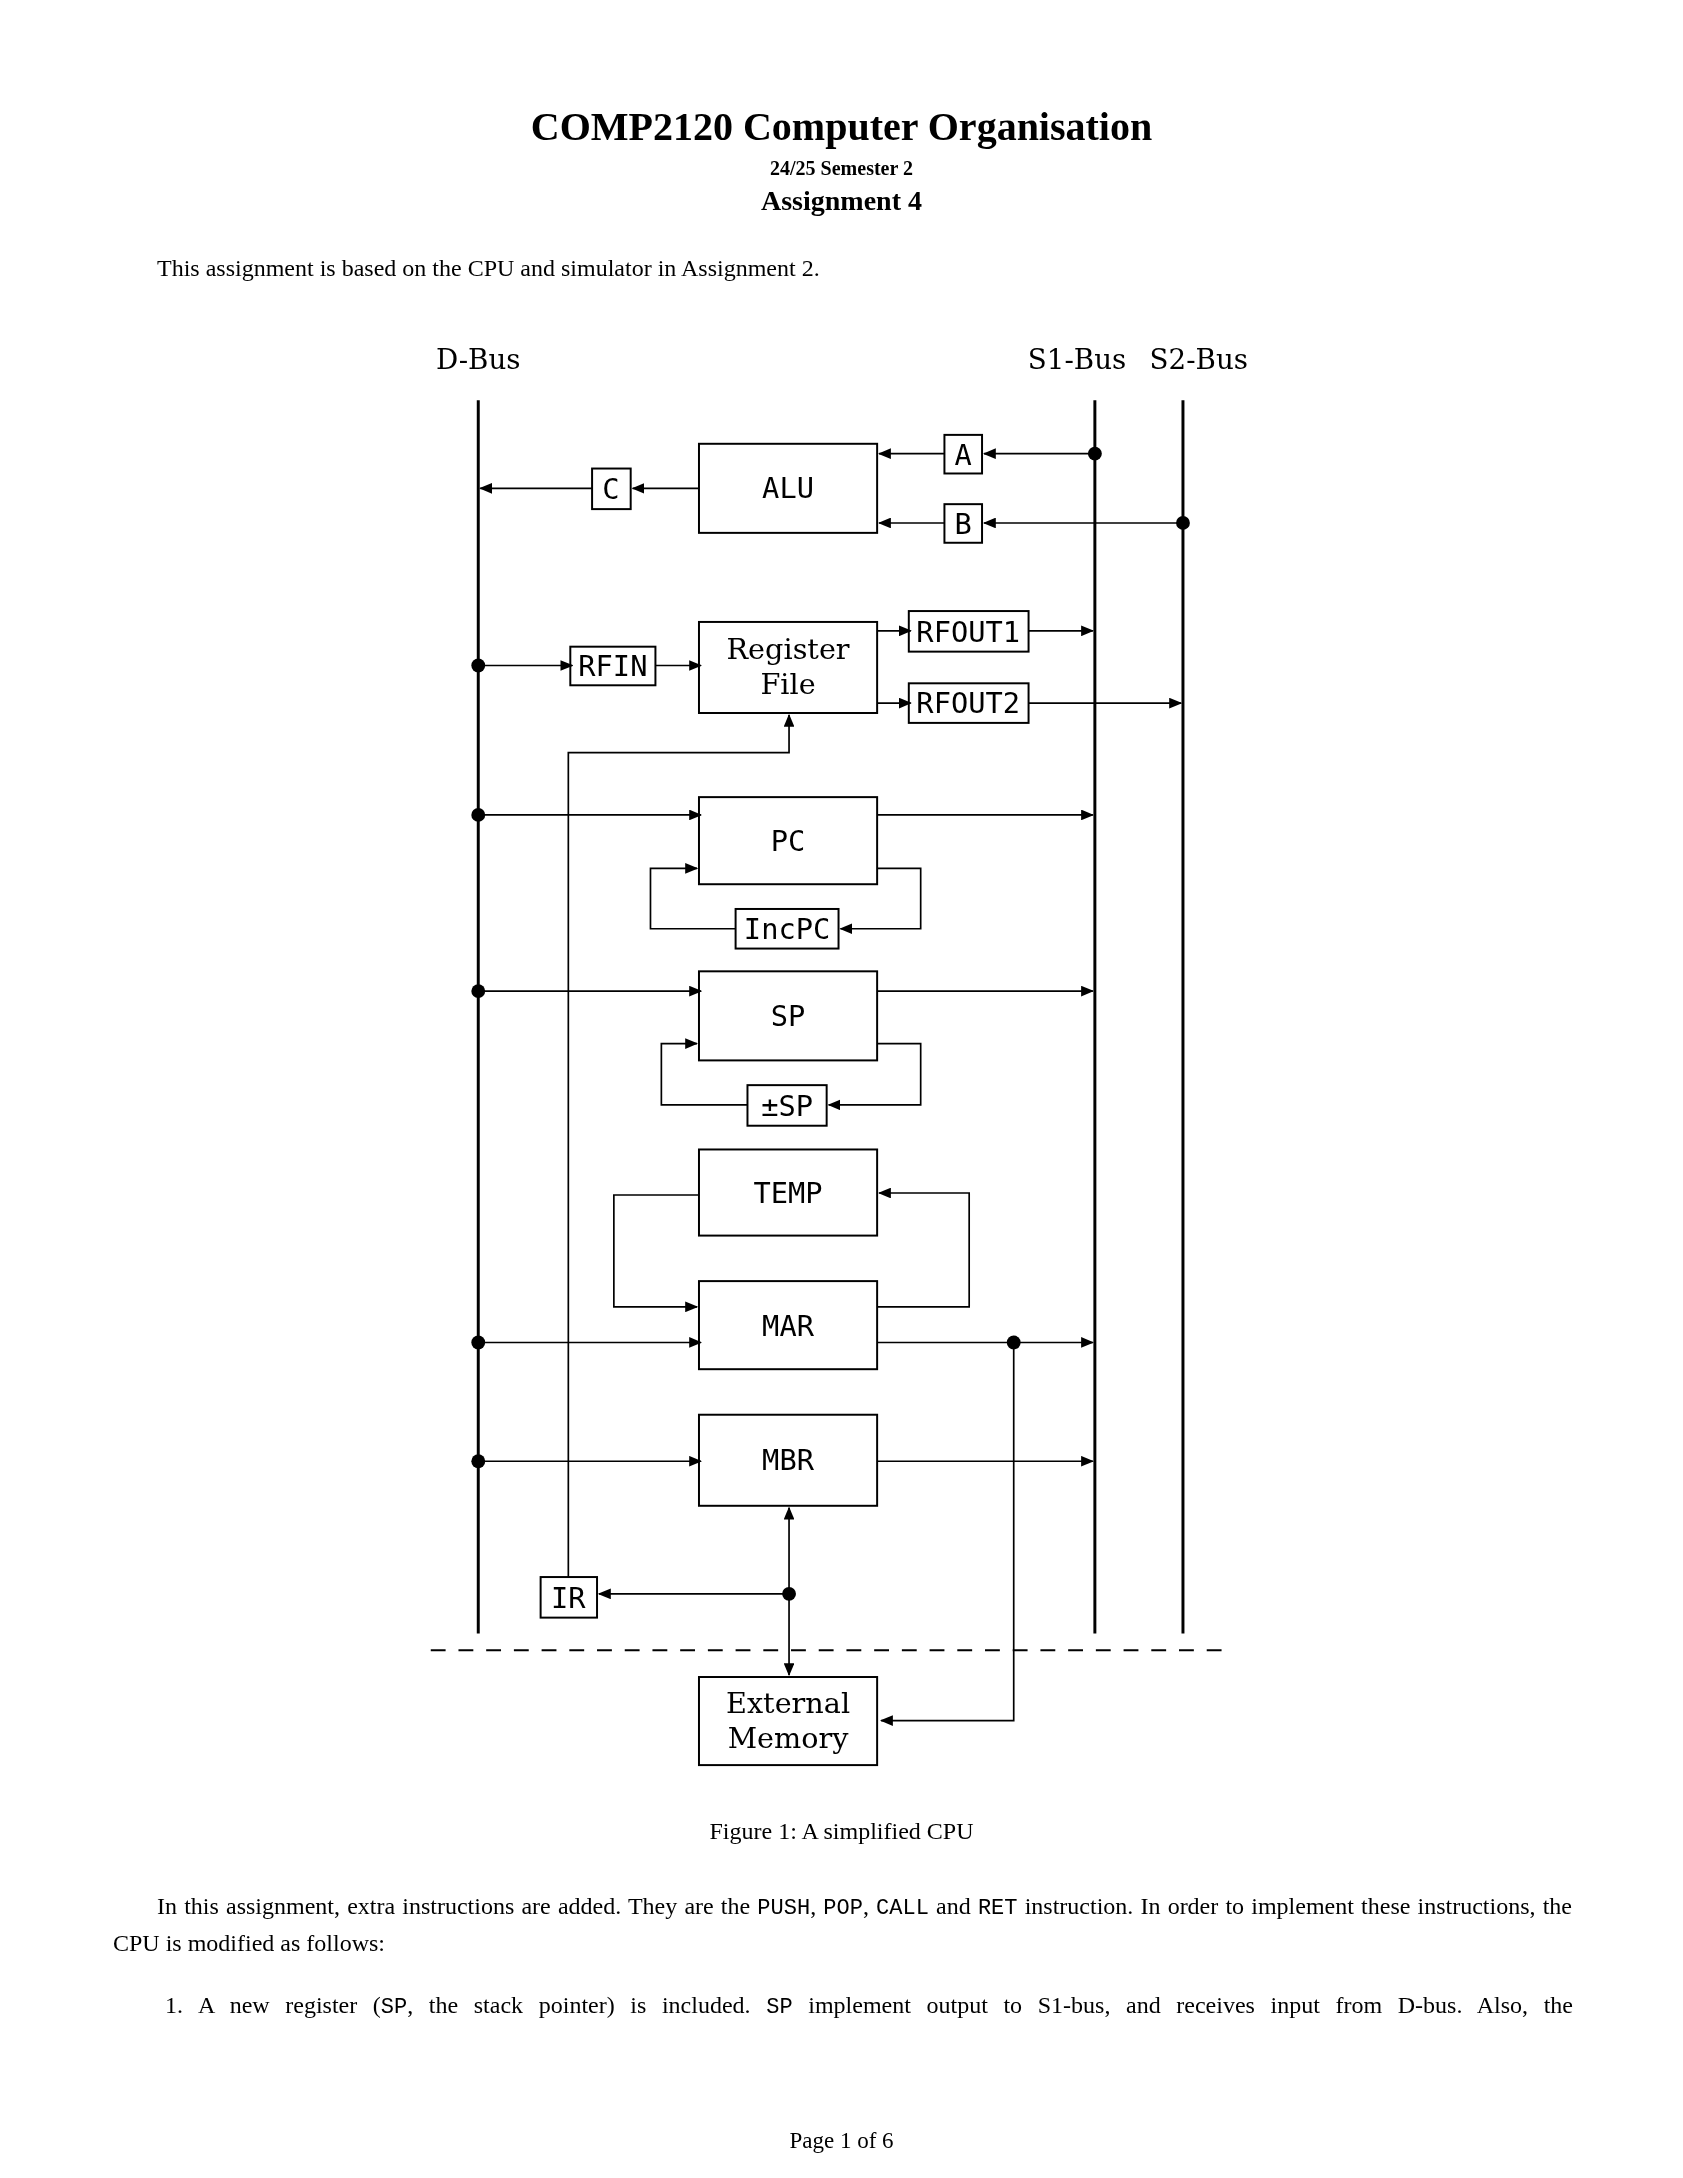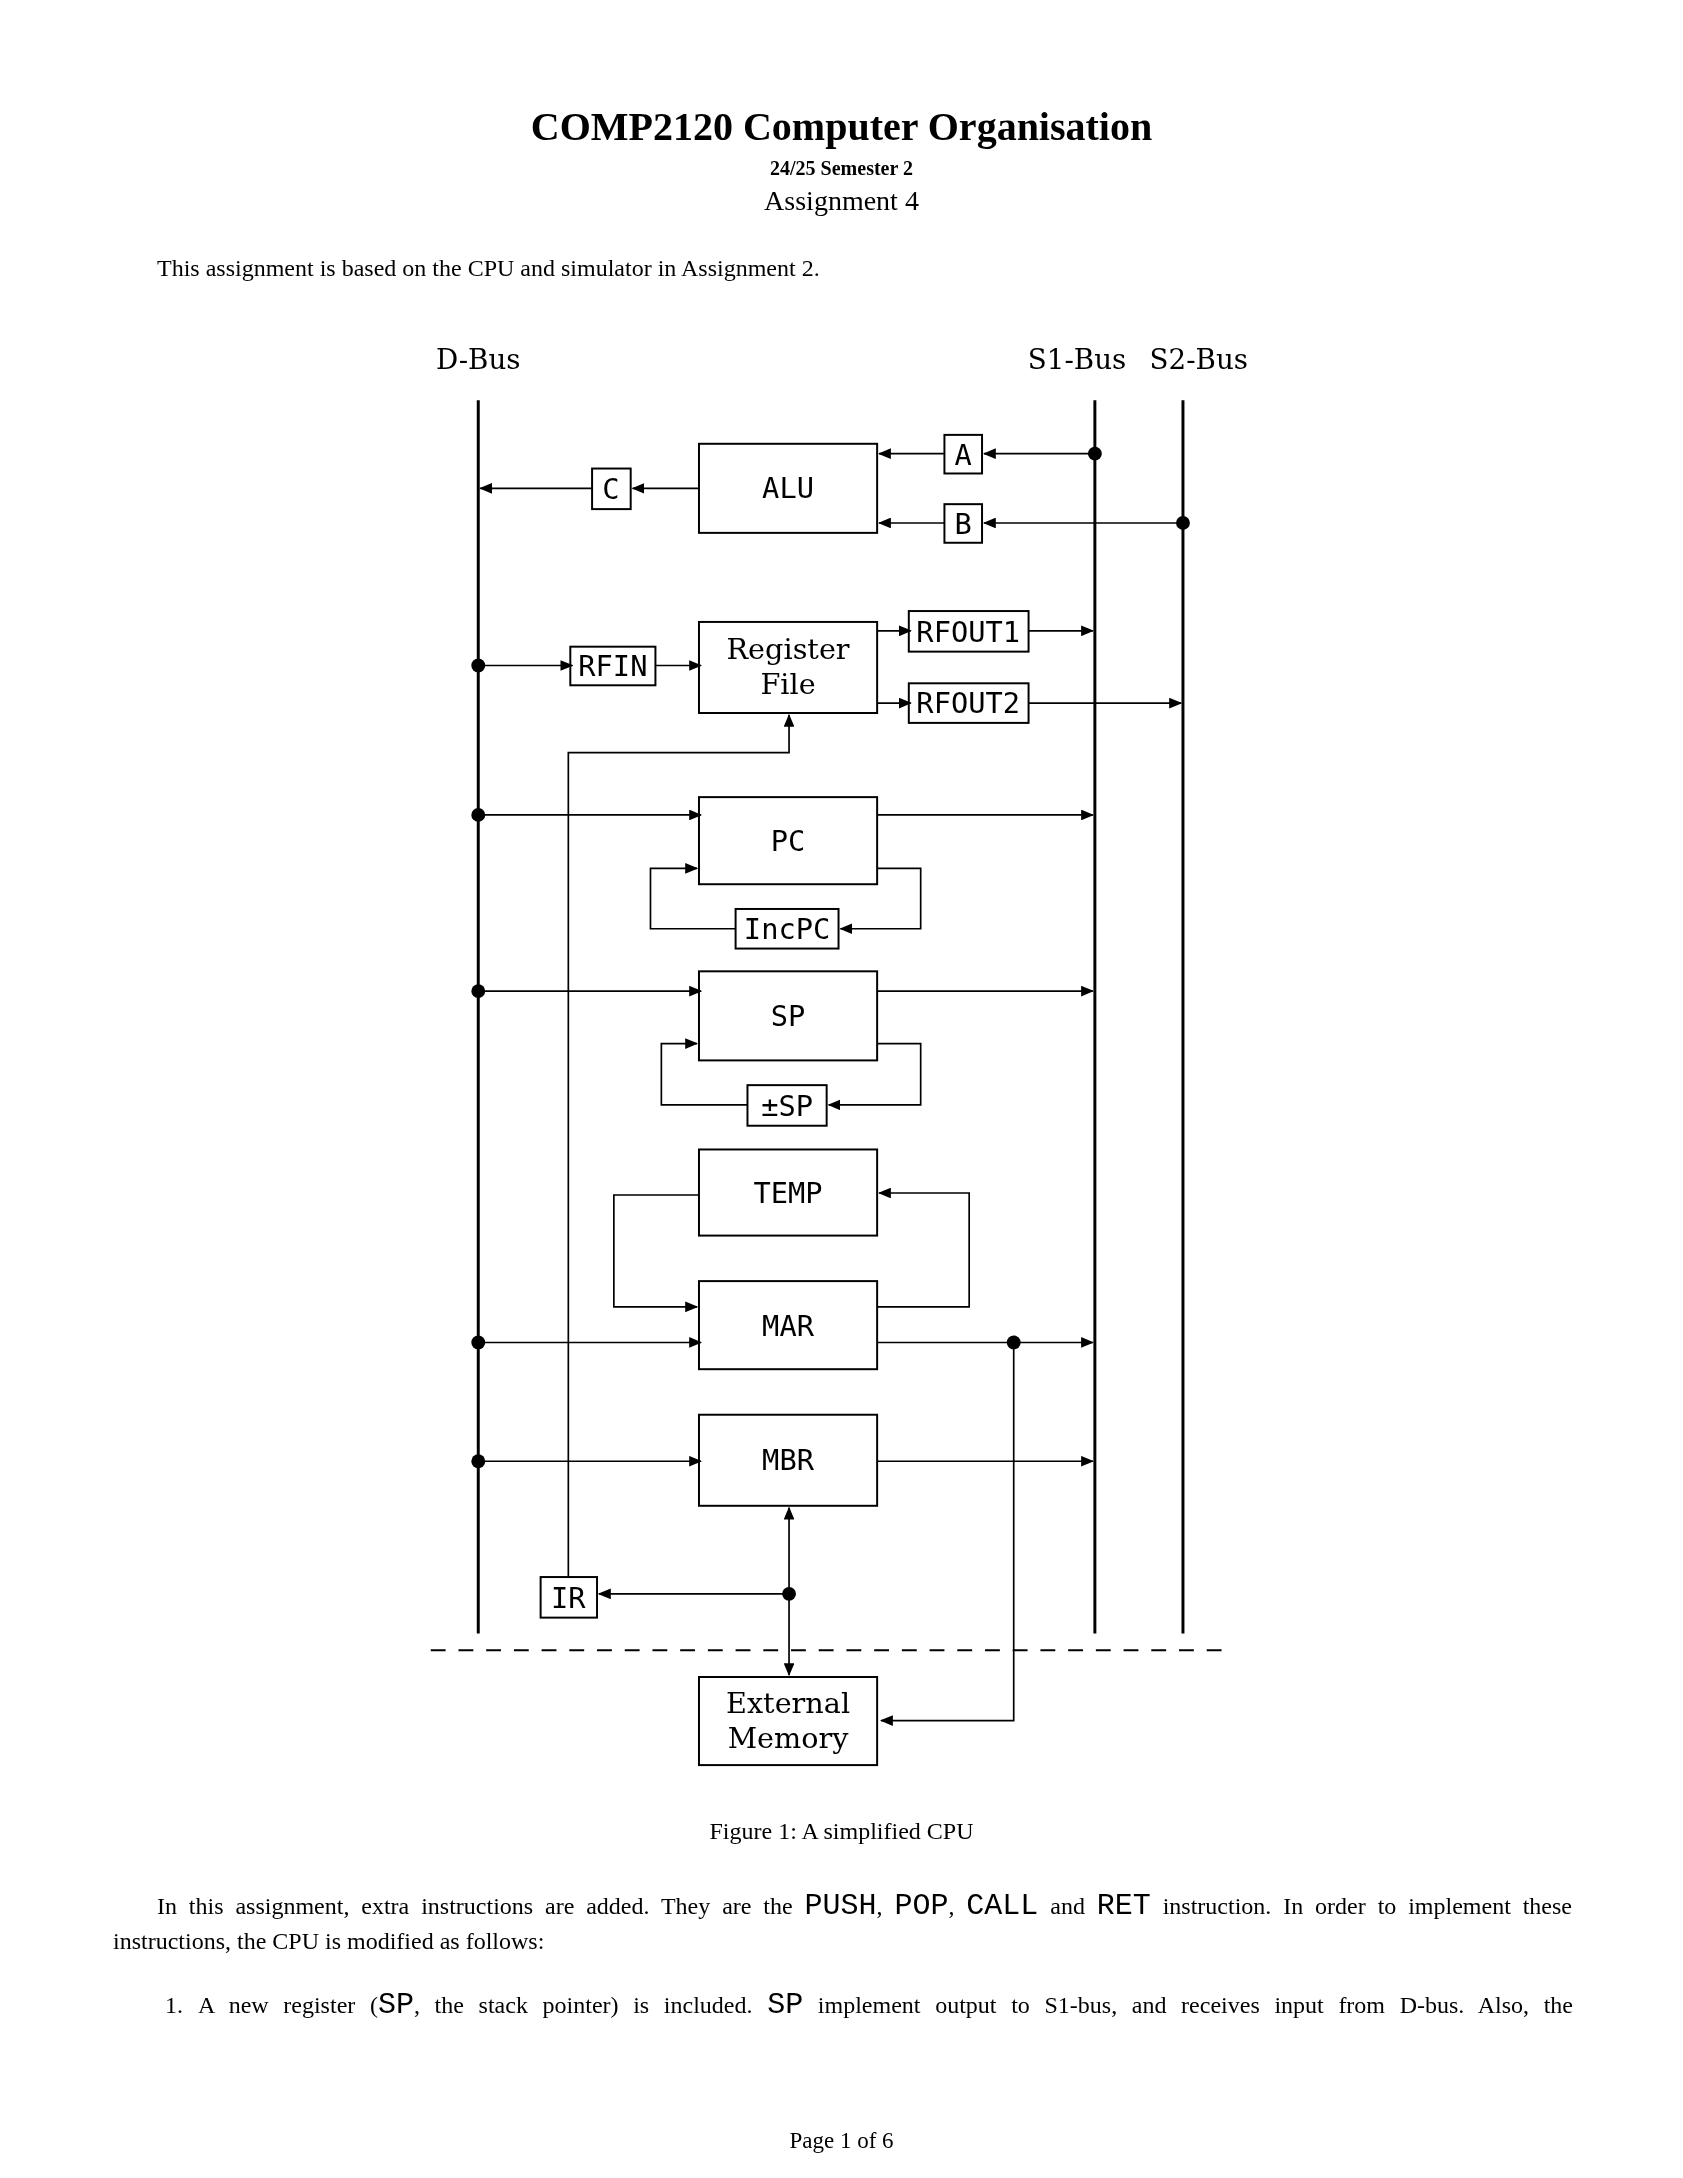--- a/index.html
+++ b/index.html
@@ -6,36 +6,36 @@
   .page {
     position:relative; width:1683px; height:2178px;
     background:#ffffff; color:#000;
     font-family:"Liberation Serif", serif;
     overflow:hidden;
   }
   .abs { position:absolute; }
   .center { left:0; width:1683px; text-align:center; }
   .title      { top:105px; font-size:40px; font-weight:bold; line-height:44px; }
   .subtitle   { top:152px; font-size:20px; font-weight:bold; line-height:32px; }
-  .assignment { top:185px; font-size:28px; font-weight:normal; line-height:32px; }
+  .assignment { top:185px; font-size:28px; font-weight:bold; line-height:32px; }
   .intro      { top:252px; left:157px; font-size:24px; line-height:32px; }
   .caption    { top:1818px; font-size:24px; }
   .para {
     top:1889px; left:113px; width:1459px;
     font-size:24px; line-height:35px;
     text-align:justify; text-indent:44px;
   }
   .list-item {
     top:1988px; left:198px; width:1375px;
     font-size:24px; line-height:35px;
     text-align:justify; text-align-last:justify;
   }
   .list-num { position:absolute; left:-33px; }
   .footer { top:2102px; font-size:23px;margin-top:26px; }
-  .tt { font-family:"Liberation Mono", monospace; font-size:30px; }
+  .tt { font-family:"Liberation Mono", monospace; font-size:22px; }
 
   
   svg.diagram { position:absolute; left:0; top:327px; }
   .box  { fill:none; stroke:#000; stroke-width:2; }
   .wire { fill:none; stroke:#000; stroke-width:1.7; }
   .bus  { stroke:#000; stroke-width:3; }
   .dash { stroke:#000; stroke-width:2; stroke-dasharray:15 13; }
   .dot  { fill:#000; stroke:none; }
   .mlabel   { font-family:"DejaVu Sans Mono", monospace; font-size:29px; fill:#000; text-anchor:middle; }
   .slabel   { font-family:"DejaVu Serif", serif; font-size:29px; fill:#000; text-anchor:middle; }

